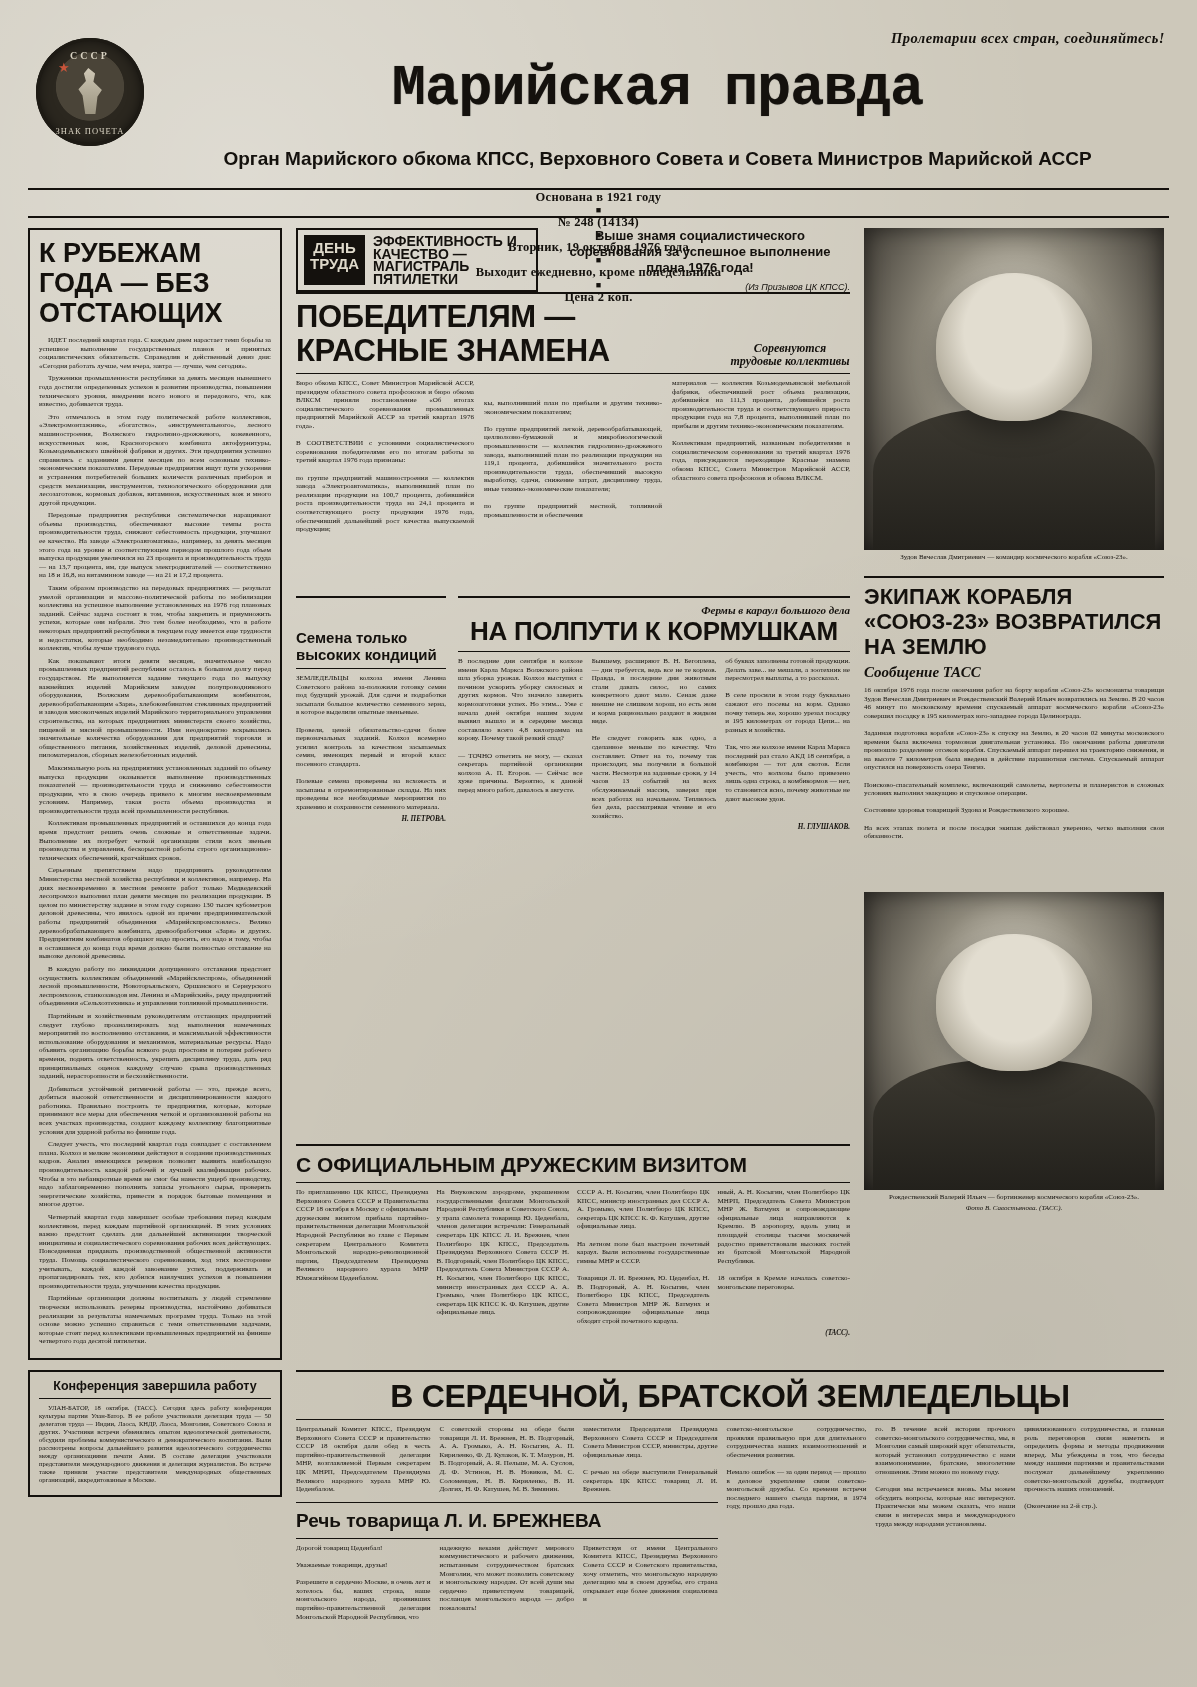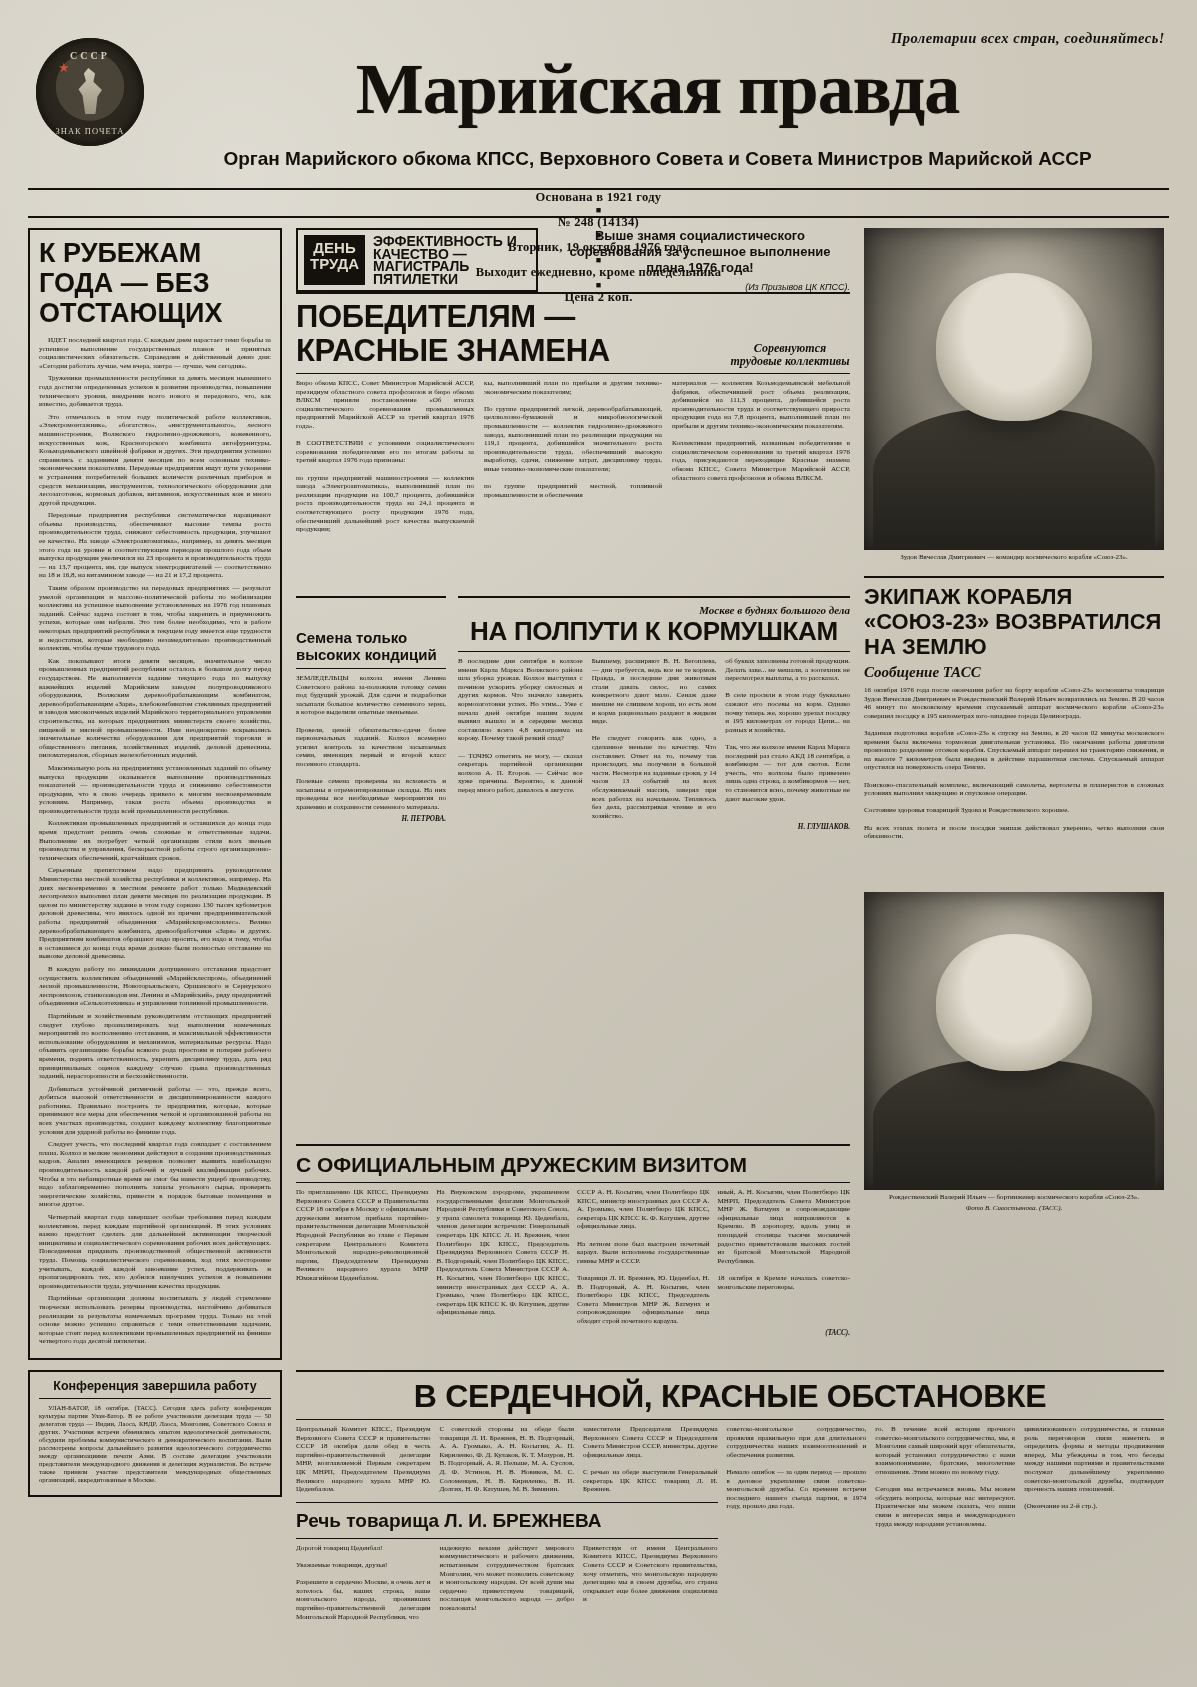--- a/index.html
+++ b/index.html
@@ -28,22 +28,22 @@
     box-shadow:inset 0 0 0 3px #1d1a14, inset 0 0 14px rgba(0,0,0,.8);
     overflow:hidden;
   }
   .emblem .cccp{position:absolute;top:12px;left:0;right:0;text-align:center;font-size:10px;color:#d8d2c2;letter-spacing:3px;font-weight:bold;}
   .emblem .fig{position:absolute;top:30px;left:50%;transform:translateX(-50%);width:34px;height:46px;
      background:linear-gradient(#cfc8b6,#9a937f);clip-path:polygon(45% 0,65% 12%,60% 30%,85% 48%,72% 62%,66% 100%,36% 100%,28% 60%,16% 46%,38% 28%,32% 12%);}
   .emblem .star{position:absolute;top:22px;left:22px;font-size:13px;color:#c9543a;}
   .emblem .ribbon{position:absolute;bottom:10px;left:0;right:0;text-align:center;font-size:8.5px;color:#d8d2c2;letter-spacing:1px;}
   .title{
     position:absolute;left:118px;top:22px;right:0;
-    font-family:Liberation Serif, serif;
-    font-weight:bold;font-size:72px;line-height:95px;letter-spacing:-1px;
+    font-family:Liberation Mono, monospace;
+    font-weight:bold;font-size:57px;line-height:95px;letter-spacing:-1px;
     text-align:center;
     text-shadow:0 0 1px rgba(0,0,0,.5);
   }
   .subtitle{
     position:absolute;left:118px;top:128px;right:0;text-align:center;
     font-family:"Liberation Sans", sans-serif;font-size:19px;font-weight:600;
   }
   .infobar{
     position:absolute;left:0;right:0;top:168px;height:26px;
     border-top:2px solid #14110d;border-bottom:2px solid #14110d;
@@ -212,21 +212,21 @@
         <div class="banner" style="flex:1;text-align:left;">ПОБЕДИТЕЛЯМ — КРАСНЫЕ ЗНАМЕНА</div>
         <div class="hl-script" style="width:120px;">Соревнуются трудовые коллективы</div>
       </div>
       <div class="hr"></div>
       <div style="display:flex;gap:10px;">
         <div class="col-text" style="flex:1;white-space:pre-line;">Бюро обкома КПСС, Совет Министров Марийской АССР, президиум областного совета профсоюзов и бюро обкома ВЛКСМ приняли постановление «Об итогах социалистического соревнования промышленных предприятий Марийской АССР за третий квартал 1976 года».
 
 В СООТВЕТСТВИИ с условиями социалистического соревнования победителями его по итогам работы за третий квартал 1976 года признаны:
 
 по группе предприятий машиностроения — коллектив завода «Электроавтоматика», выполнивший план по реализации продукции на 100,7 процента, добившийся роста производительности труда на 24,1 процента и соответствующего росту продукции 1976 года, обеспечивший дальнейший рост качества выпускаемой продукции;</div>
-        <div class="col-text" style="flex:1;white-space:pre-line;">кы, выполнивший план по прибыли и другим технико-экономическим показателям;
+        <div class="col-text" style="flex:1;white-space:pre-line;margin-top:20px;">кы, выполнивший план по прибыли и другим технико-экономическим показателям;
 
 По группе предприятий легкой, деревообрабатывающей, целлюлозно-бумажной и микробиологической промышленности — коллектив гидролизно-дрожжевого завода, выполнивший план по реализации продукции на 119,1 процента, добившийся значительного роста производительности труда, обеспечивший высокую выработку, сдачи, снижение затрат, дисциплину труда, иные технико-экономические показатели;
 
 по группе предприятий местной, топливной промышленности и обеспечения</div>
         <div class="col-text" style="flex:1;white-space:pre-line;">материалов — коллектив Козьмодемьянской мебельной фабрики, обеспечившей рост объема реализации, добившейся на 111,3 процента, добившейся роста производительности труда и соответствующего прироста продукции года на 7,8 процента, выполнившей план по прибыли и другим технико-экономическим показателям.
 
 Коллективам предприятий, названным победителями в социалистическом соревновании за третий квартал 1976 года, присуждаются переходящие Красные знамена обкома КПСС, Совета Министров Марийской АССР, областного совета профсоюзов и обкома ВЛКСМ.</div>
       </div>
     </div>
 
@@ -263,21 +263,21 @@
       <div class="col-text" style="white-space:pre-line;">ЗЕМЛЕДЕЛЬЦЫ колхоза имени Ленина Советского района за-положили готовку семян под будущий урожай. Для сдачи и подработки засыпали большое количество семенного зерна, в которое выделили опытные звеньевые.
 
 Провели, ценой обязательство-сдачи более первоначальных заданий. Колхоз всемерно усилил контроль за качеством засыпаемых семян, имеющих первый и второй класс посевного стандарта.
 
 Полевые семена проверены на всхожесть и засыпаны в отремонтированные склады. На них проведены все необходимые мероприятия по хранению и сохранности семенного материала.</div>
       <div class="sign">Н. ПЕТРОВА.</div>
     </div>
 
     <div class="block" style="left:430px;top:376px;width:392px;">
       <div class="hr2" style="margin-top:0;"></div>
-      <div class="hl-script" style="text-align:right;font-size:11px;">Москве в буднях большого дела</div>
+      <div class="hl-script" style="text-align:right;font-size:11px;">Фермы в караул большого дела</div>
       <div class="banner" style="font-size:26px;line-height:29px;">НА ПОЛПУТИ К КОРМУШКАМ</div>
       <div class="hr"></div>
       <div style="display:flex;gap:9px;">
         <div class="col-text" style="flex:1;white-space:pre-line;">В последние дни сентября в колхозе имени Карла Маркса Волжского района шла уборка урожая. Колхоз выступил с почином ускорить уборку силосных и других кормов. Что значило заверить кормозаготовки успех. Но этим... Уже с начала дней октября нашим ходом выявил вышло и в середине месяца составляло всего 4,8 килограмма на корову. Почему такой резкий спад?
 
 — ТОЧНО ответить не могу, — сказал секретарь партийной организации колхоза А. П. Егоров. — Сейчас все хуже причины. Вероятно, к данной перед много работ, давалось в августе.</div>
         <div class="col-text" style="flex:1;white-space:pre-line;">Бывшему, расширяют В. Н. Бегоплева, — дни требуется, ведь все не те кормов. Правда, в последние дни животным стали давать силос, но самих конкретного дают мало. Сенаж даже внешне не слишком хорош, но есть жом и корма рационально раздают в жидком виде.
 
 Не следует говорить как одно, а сделанное меньше по качеству. Что составляет. Ответ на то, почему так происходит, мы получили в большой части. Несмотря на заданные сроки, у 14 часов 13 событий на всех обслуживаемый массив, заверял при всех работах на начальном. Теплилось без дела, рассматривая чтение и его хозяйство.</div>
         <div class="col-text" style="flex:1;white-space:pre-line;">об буквах заполнены готовой продукции. Делать заве... не мешали, а зоотехник не пересмотрел выплаты, а то рассказал.
@@ -303,21 +303,21 @@
 Товарищи Л. И. Брежнев, Ю. Цеденбал, Н. В. Подгорный, А. Н. Косыгин, член Политбюро ЦК КПСС, Председатель Совета Министров МНР Ж. Батмунх и сопровождающие официальные лица обходят строй почетного караула.</div>
         <div class="col-text" style="flex:1;white-space:pre-line;">нный, А. Н. Косыгин, член Политбюро ЦК МНРП, Председатель Совета Министров МНР Ж. Батмунх и сопровождающие официальные лица направляются к Кремлю. В аэропорту, вдоль улиц и площадей столицы тысячи москвичей радостно приветствовали высоких гостей из братской Монгольской Народной Республики.
 
 18 октября в Кремле началась советско-монгольские переговоры.</div>
       </div>
       <div class="sign">(ТАСС).</div>
     </div>
 
     <div class="block" style="left:268px;top:1150px;width:868px;">
       <div class="hr2" style="margin-top:0;"></div>
-      <div class="banner" style="font-size:32px;line-height:36px;">В СЕРДЕЧНОЙ, КРАСНЫЕ ОБСТАНОВКЕ</div>
+      <div class="banner" style="font-size:32px;line-height:36px;">В СЕРДЕЧНОЙ, БРАТСКОЙ ЗЕМЛЕДЕЛЬЦЫ</div>
       <div class="hr"></div>
       <div style="display:flex;gap:9px;">
         <div style="flex:2.05;">
           <div style="display:flex;gap:9px;">
             <div class="col-text" style="flex:1;white-space:pre-line;">Центральный Комитет КПСС, Президиум Верховного Совета СССР и правительство СССР 18 октября дали обед в честь партийно-правительственной делегации МНР, возглавляемой Первым секретарем ЦК МНРП, Председателем Президиума Великого народного хурала МНР Ю. Цеденбалом.</div>
             <div class="col-text" style="flex:1;white-space:pre-line;">С советской стороны на обеде были товарищи Л. И. Брежнев, Н. В. Подгорный, А. А. Громыко, А. Н. Косыгин, А. П. Кириленко, Ф. Д. Кулаков, К. Т. Мазуров, Н. В. Подгорный, А. Я. Пельше, М. А. Суслов, Д. Ф. Устинов, Н. В. Новиков, М. С. Соломенцев, Н. В. Кириленко, В. И. Долгих, Н. Ф. Катушев, М. В. Зимянин.</div>
             <div class="col-text" style="flex:1;white-space:pre-line;">заместители Председателя Президиума Верховного Совета СССР и Председателя Совета Министров СССР, министры, другие официальные лица.
 
 С речью на обеде выступили Генеральный секретарь ЦК КПСС товарищ Л. И. Брежнев.</div>
           </div>

